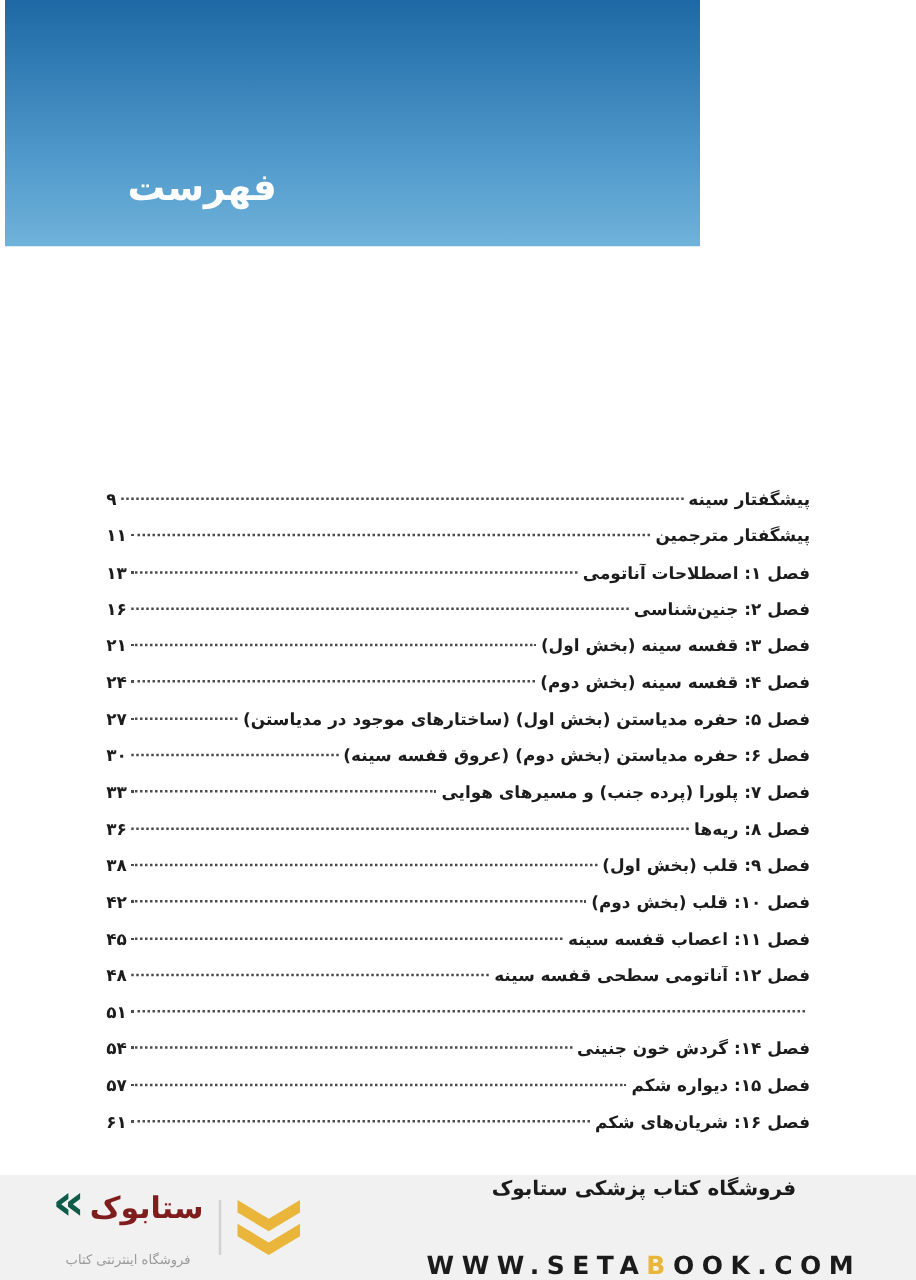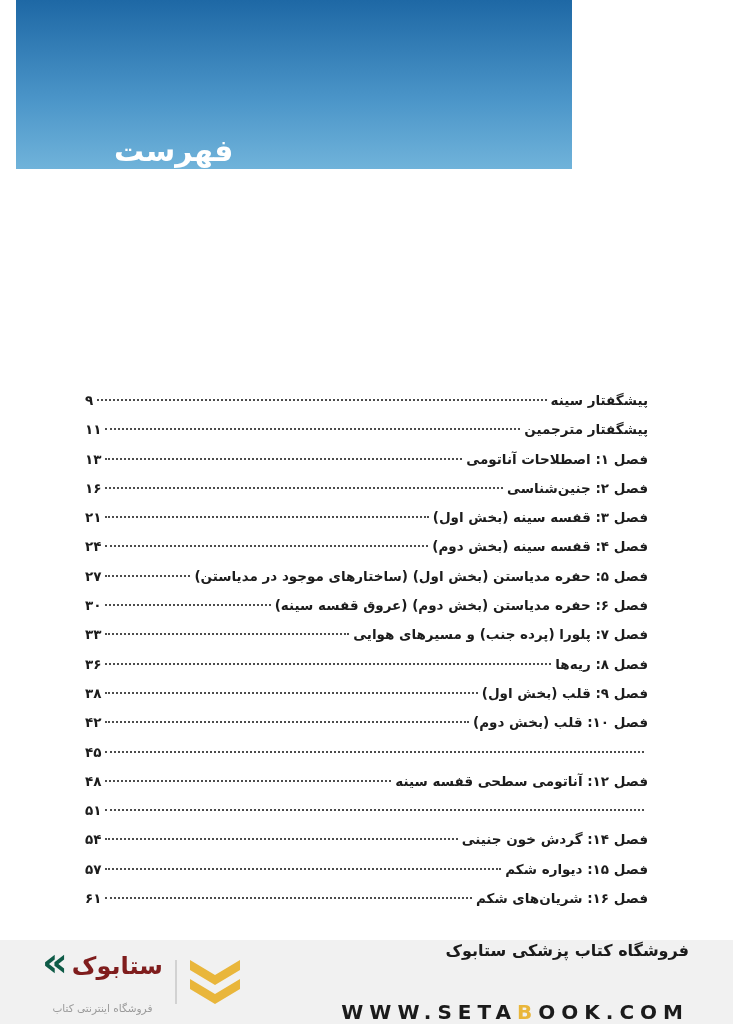--- a/index.html
+++ b/index.html
@@ -6,21 +6,21 @@
   html,body { background:#ffffff; }
   body { font-family:"DejaVu Sans", sans-serif; }
 
   .page {
     position:relative; width:733px; height:1024px;
     background:#ffffff; overflow:hidden; margin:0 auto;
   }
 
   
   .header {
-    position:absolute; top:0; left:16px; width:556px; height:169px;
+    position:absolute; top:0; left:4px; width:556px; height:197px;
     background:linear-gradient(180deg,#1e68a5 0%, #4c96c9 60%, #70b3da 100%);
   }
   .header-title {
     position:absolute; top:133px; left:98px;
     direction:rtl; color:#ffffff;
     font-size:30px; font-weight:bold; letter-spacing:0.5px;
   }
 
   
   .toc {
@@ -58,21 +58,21 @@
   }
   .logo-word {
     color:#7f1d1d; font-size:24px; font-weight:bold; direction:rtl; line-height:30px;
   }
   .logo-sub {
     color:#9a9a9a; font-size:10.5px; direction:rtl; margin-top:20px; white-space:nowrap;
   }
   .logo-divider { width:2px; height:44px; background:#d2d2d2; }
   .logo-gold { display:block; }
 
-  .footer-right { text-align:right; direction:ltr; }
+  .footer-right { text-align:center; direction:ltr; }
   .store-title {
     direction:rtl; color:#1b1b1b; font-size:16px; font-weight:bold; margin-bottom:8px;
   }
   .store-url {
     color:#1b1b1b; font-size:20px; font-weight:bold;
     letter-spacing:6px; white-space:nowrap;margin-top:40px;
   }
   .store-url .gold { color:#e9b63b; }
 </style>
 </head>
@@ -139,20 +139,21 @@
       <span class="toc-label">فصل ۹: قلب (بخش اول)</span>
       <span class="toc-dots"></span>
       <span class="toc-page">۳۸</span>
     </div>
       <div class="toc-row">
       <span class="toc-label">فصل ۱۰: قلب (بخش دوم)</span>
       <span class="toc-dots"></span>
       <span class="toc-page">۴۲</span>
     </div>
       <div class="toc-row">
+      <span class="toc-label">فصل ۱۱: اعصاب قفسه سینه</span>
       <span class="toc-dots"></span>
       <span class="toc-page">۴۵</span>
     </div>
       <div class="toc-row">
       <span class="toc-label">فصل ۱۲: آناتومی سطحی قفسه سینه</span>
       <span class="toc-dots"></span>
       <span class="toc-page">۴۸</span>
     </div>
       <div class="toc-row">
       <span class="toc-dots"></span>

